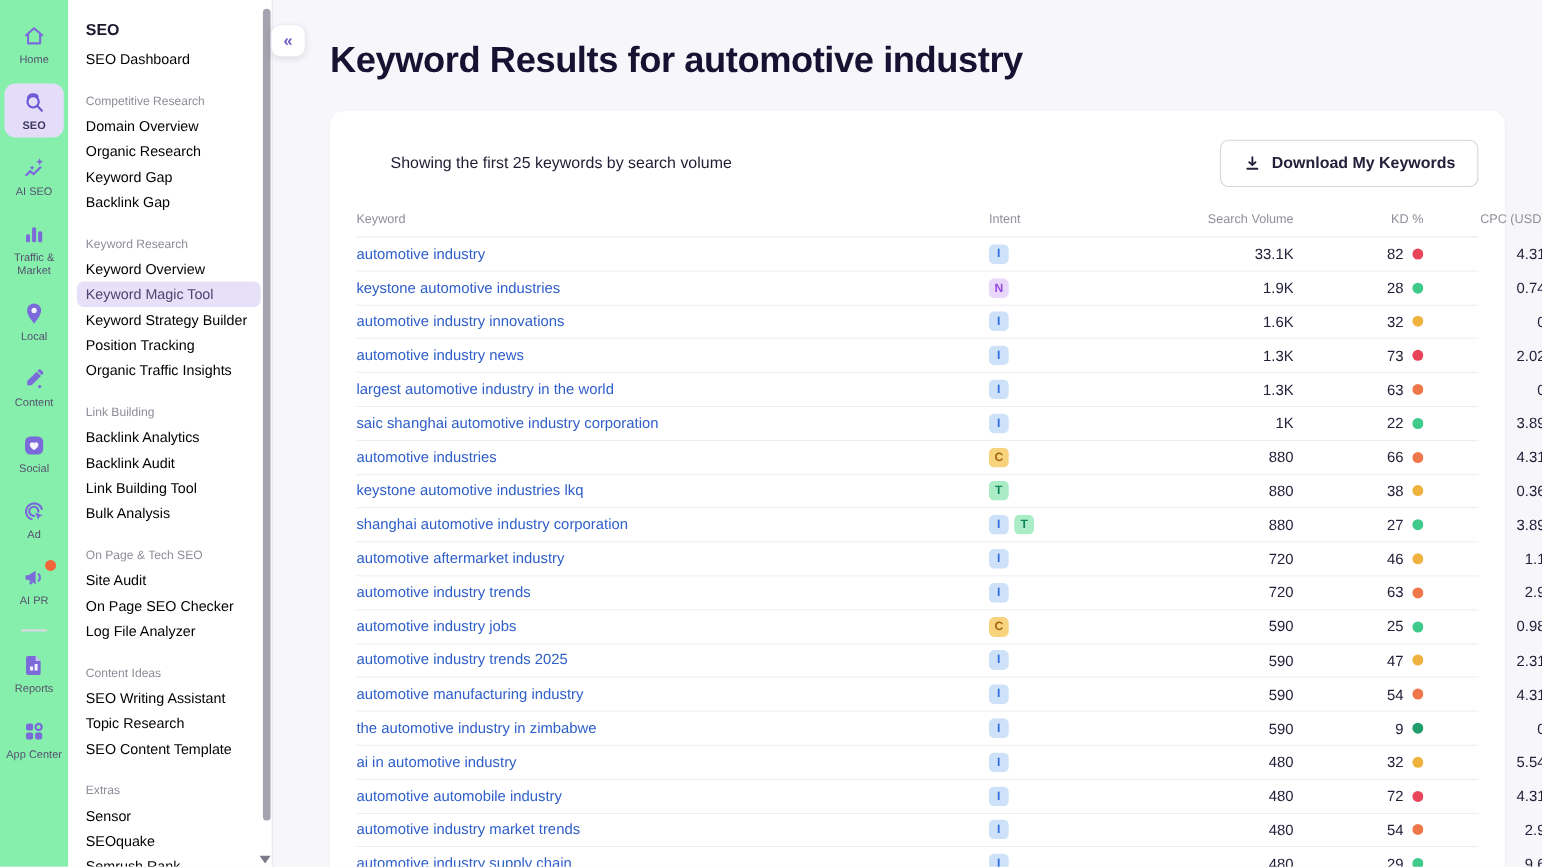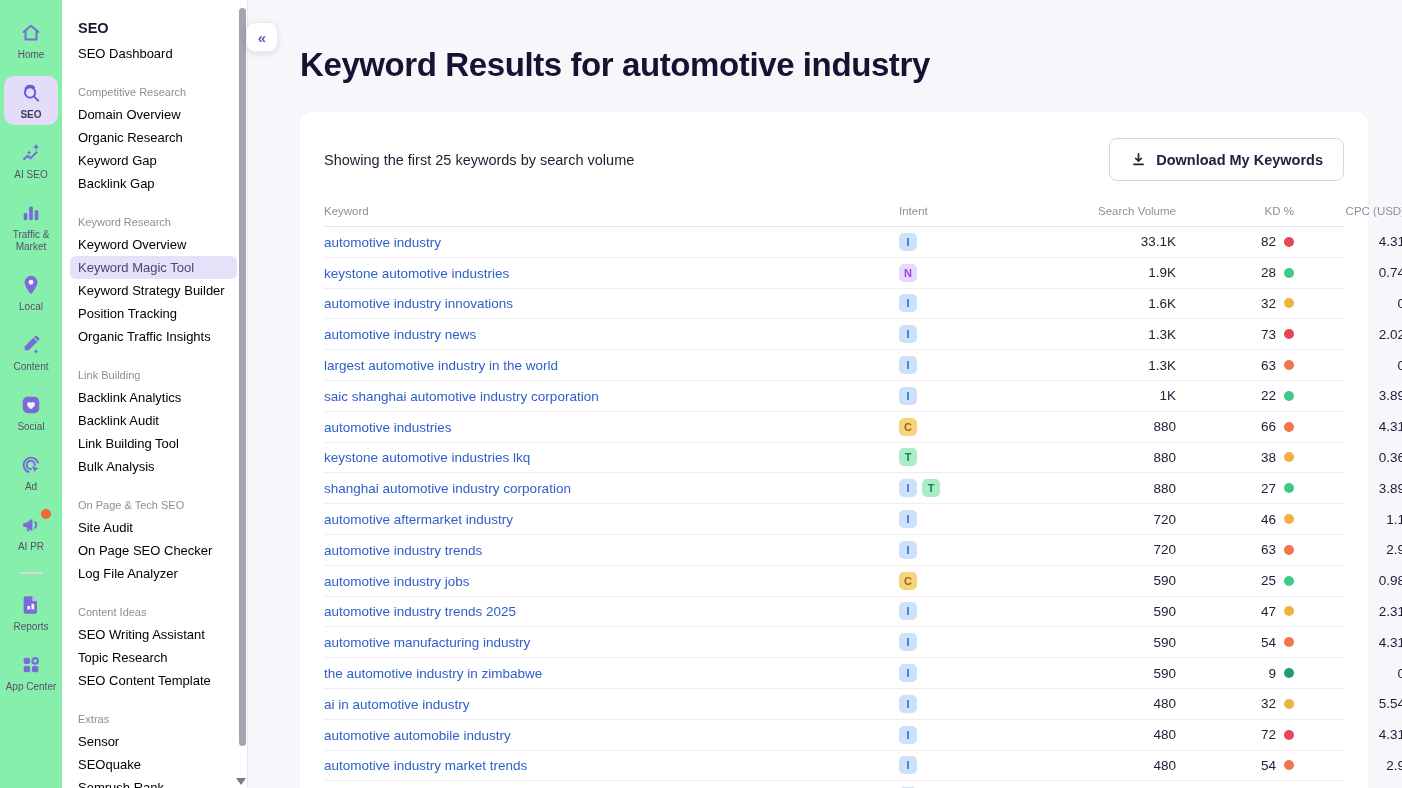--- a/index.html
+++ b/index.html
@@ -24,25 +24,25 @@
   .sb-item { height:23px; line-height:23px; font-size:13px; color:#000000; cursor:pointer; padding-left:8px; margin-left:-8px; margin-right:10px; border-radius:6px; white-space:nowrap; overflow:hidden; }
   .sb-item.active { background:#e6e0f8; color:#4d4470; }
   .sb-header { margin-top:16px; height:22px; line-height:22px; font-size:11px; color:#8f8d99; white-space:nowrap; }
   .sb-scroll-thumb { position:absolute; right:1px; top:8px; width:7px; height:738px; background:#a5a3af; border-radius:4px; cursor:pointer; }
   .sb-scroll-down { position:absolute; right:1px; bottom:3px; width:0; height:0; border-left:5px solid transparent; border-right:5px solid transparent; border-top:7px solid #7c7a86; cursor:pointer; }
 
   
   .collapse-btn { position:absolute; left:246px; top:22px; width:32px; height:30px; background:#ffffff; border:1px solid #eceaf2; border-radius:9px; box-shadow:0 2px 6px rgba(40,35,80,.12); color:#6a58c9; font-size:15px; font-weight:bold; cursor:pointer; z-index:5; font-family:"Liberation Sans", sans-serif; display:flex; align-items:center; justify-content:center; }
 
   
-  .main { flex:1; padding:46px 34px 0 52px; min-width:0; }
+  .main { flex:1; padding:35px 34px 0 52px; min-width:0; }
   .page-title { font-size:33px; font-weight:800; color:#171231; letter-spacing:-0.4px; margin-bottom:28px; font-family:"Liberation Sans", sans-serif; }
   .card { background:#ffffff; border-radius:12px; box-shadow:0 1px 3px rgba(25,20,60,.05); padding:26px 24px 0; height:700px; }
   .card-head { display:flex; justify-content:space-between; align-items:center; margin-bottom:14px; }
-  .card-subtitle { font-size:14.5px; color:#201c33; }
+  .card-subtitle { font-size:14.5px; color:#201c33;margin-left:31px; }
   .dl-btn { display:flex; align-items:center; gap:9px; background:#ffffff; border:1px solid #d6d4dd; border-radius:8px; height:43px; padding:0 20px; font-size:14.5px; font-weight:bold; color:#24203a; cursor:pointer; font-family:"Liberation Sans", sans-serif; }
   .dl-btn svg { width:17px; height:17px; color:#24203a; }
 
   
   .trow { display:grid; grid-template-columns:543px 120px 125px 86px 79px 66px; align-items:center;gap:32px; }
   .thead { border-bottom:1px solid #e9e8ee; padding:10px 0 9px; }
   .thead .tcell { font-size:11.5px; color:#908e9a; }
   .tbody .trow { height:30.8px; border-bottom:1px solid #efeef3; }
   .tcell { overflow:hidden; white-space:nowrap; }
   .c2,.c3,.c4,.c5 { text-align:right; }

